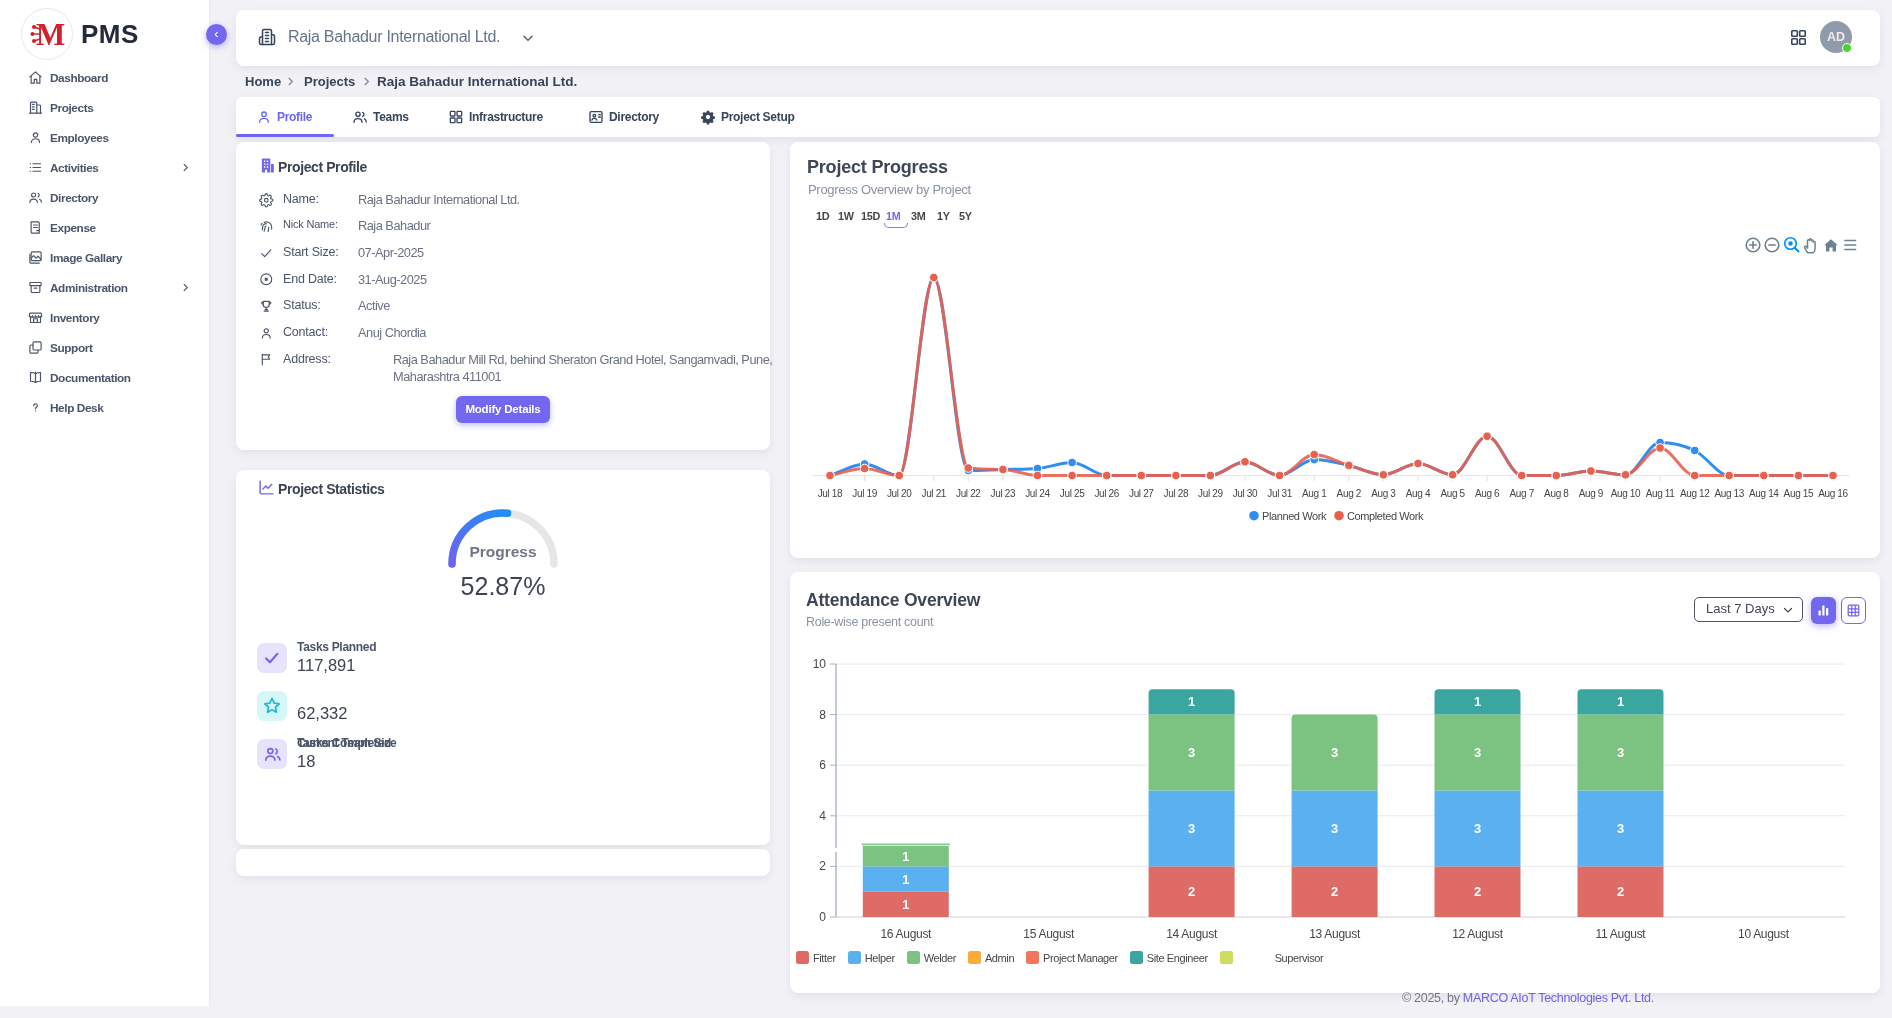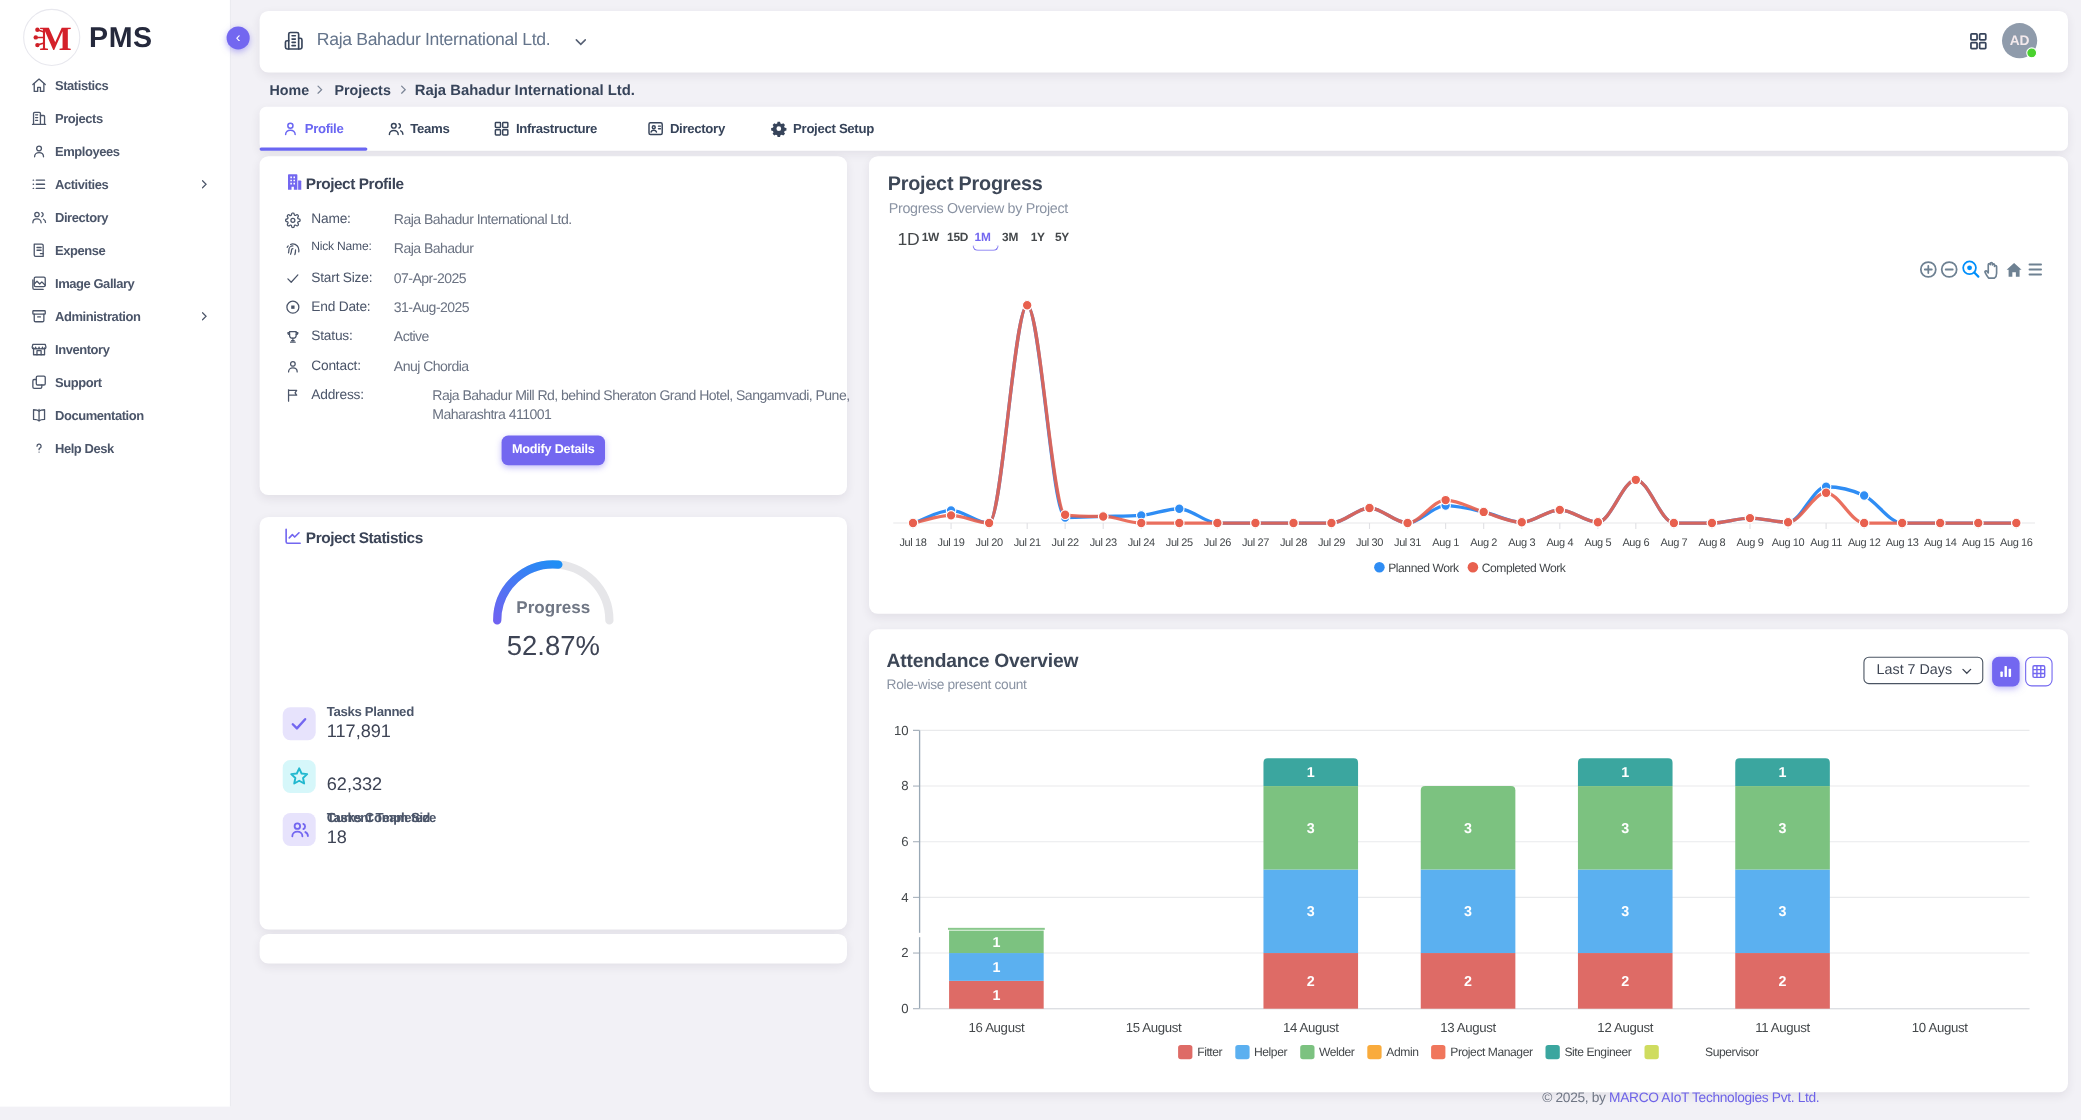--- a/index.html
+++ b/index.html
@@ -18,21 +18,21 @@
     <circle cx="6" cy="26" r="2" fill="#cf2027"></circle>
  <line x1="6" y1="12" x2="12" y2="14" stroke="#cf2027" stroke-width="1.4"></line>
     <line x1="4.5" y1="19" x2="12" y2="19" stroke="#cf2027" stroke-width="1.4"></line>
     <line x1="6" y1="26" x2="12" y2="24" stroke="#cf2027" stroke-width="1.4"></line>
 </svg>
 <div class="abs" style="left:81px;top:19px;font-size:26px;font-weight:bold;color:#25293c;letter-spacing:.5px;">PMS</div>
 <svg class="abs" style="left:28px;top:70px;" width="15" height="15" viewBox="0 0 24 24" fill="none" stroke="#4b5569" stroke-width="1.9" stroke-linecap="round" stroke-linejoin="round">
     <path d="M3 11l9-8 9 8"></path>
     <path d="M5 9.5V21h5v-6h4v6h5V9.5"></path>
   </svg>
-<div class="abs" style="left:50px;top:71px;font-size:11.8px;font-weight:bold;color:#4b5569;letter-spacing:-0.4px;">Statistics</div>
+<div class="abs" style="left:50px;top:71px;font-size:11.8px;font-weight:bold;color:#4b5569;letter-spacing:-0.4px;">Dashboard</div>
 <svg class="abs" style="left:28px;top:100px;" width="15" height="15" viewBox="0 0 24 24" fill="none" stroke="#4b5569" stroke-width="1.9" stroke-linecap="round" stroke-linejoin="round">
     <path d="M4 21V5a1.5 1.5 0 0 1 1.5-1.5h7A1.5 1.5 0 0 1 14 5v16"></path>
     <path d="M14 8h4.5A1.5 1.5 0 0 1 20 9.5V21"></path>
     <path d="M2.5 21h19"></path>
     <path d="M7 7h3M7 11h3M7 15h3"></path>
   </svg>
 <div class="abs" style="left:50px;top:101px;font-size:11.8px;font-weight:bold;color:#4b5569;letter-spacing:-0.4px;">Projects</div>
 <svg class="abs" style="left:28px;top:130px;" width="15" height="15" viewBox="0 0 24 24" fill="none" stroke="#4b5569" stroke-width="1.9" stroke-linecap="round" stroke-linejoin="round">
     <circle cx="12" cy="8" r="3.5"></circle>
     <path d="M5.5 20c0-3.6 2.9-6 6.5-6s6.5 2.4 6.5 6"></path>
@@ -252,21 +252,21 @@
       <path d="M4.5 19.5c0-3 2.4-5 5.5-5s5.5 2 5.5 5"></path>
       <path d="M16.5 6a3 3 0 0 1 0 5.6M18.7 14.9c1.6.8 2.8 2.3 2.8 4.3"></path>
     </g>
   </svg>
 <div class="abs" style="left:297px;top:736px;font-size:12px;font-weight:bold;color:#4b5569;letter-spacing:-0.3px;">Current Team Size</div>
 <div class="abs" style="left:297px;top:752px;font-size:16.5px;color:#3e4455;">18</div>
 
 <div class="card" style="left:790px;top:142px;width:1090px;height:416px;"></div>
 <div class="abs" style="left:807px;top:157px;font-size:18px;font-weight:bold;color:#3d4757;letter-spacing:-0.2px;">Project Progress</div>
 <div class="abs" style="left:808px;top:182px;font-size:13px;color:#8a93a3;letter-spacing:-0.3px;">Progress Overview by Project</div>
-<div class="abs" style="left:816px;top:210px;font-size:16px;font-weight:normal;color:#44484b;letter-spacing:-0.3px;">1D</div>
+<div class="abs" style="left:816px;top:210px;font-size:11px;font-weight:bold;color:#44484b;letter-spacing:-0.3px;">1D</div>
 <div class="abs" style="left:838px;top:210px;font-size:10.8px;font-weight:bold;color:#44484b;letter-spacing:-0.3px;">1W</div>
 <div class="abs" style="left:861px;top:210px;font-size:10.8px;font-weight:bold;color:#44484b;letter-spacing:-0.3px;">15D</div>
 <div class="abs" style="left:886px;top:210px;font-size:10.8px;font-weight:bold;color:#7367f0;letter-spacing:-0.3px;">1M</div>
 <div class="abs" style="left:911px;top:210px;font-size:10.8px;font-weight:bold;color:#44484b;letter-spacing:-0.3px;">3M</div>
 <div class="abs" style="left:937px;top:210px;font-size:10.8px;font-weight:bold;color:#44484b;letter-spacing:-0.3px;">1Y</div>
 <div class="abs" style="left:959px;top:210px;font-size:10.8px;font-weight:bold;color:#44484b;letter-spacing:-0.3px;">5Y</div>
 <div class="abs" style="left:884px;top:223px;width:24px;height:5px;border:1.2px solid #8379f2;border-top:none;border-radius:0 0 6px 6px;"></div>
 <svg class="abs" style="left:790px;top:142px;" width="1090" height="416" viewBox="0 0 1090 416">
  <line x1="22" y1="333.5" x2="1060" y2="333.5" stroke="#e8e8ea" stroke-width="1"></line>
 <line x1="40.0" y1="333.5" x2="40.0" y2="339" stroke="#e0e0e4" stroke-width="1"></line>
@@ -490,21 +490,21 @@
 <text x="544.6" y="185.1" text-anchor="middle" font-size="13" font-weight="bold" fill="#fff">3</text>
  <rect x="43" y="276" width="6" height="4" fill="#fff"></rect>
 <text x="115.8" y="366" text-anchor="middle" font-size="12" letter-spacing="-0.3" fill="#44484b">16 August</text>
 <text x="258.7" y="366" text-anchor="middle" font-size="12" letter-spacing="-0.3" fill="#44484b">15 August</text>
 <text x="401.6" y="366" text-anchor="middle" font-size="12" letter-spacing="-0.3" fill="#44484b">14 August</text>
 <text x="544.6" y="366" text-anchor="middle" font-size="12" letter-spacing="-0.3" fill="#44484b">13 August</text>
 <text x="687.5" y="366" text-anchor="middle" font-size="12" letter-spacing="-0.3" fill="#44484b">12 August</text>
 <text x="830.5" y="366" text-anchor="middle" font-size="12" letter-spacing="-0.3" fill="#44484b">11 August</text>
 <text x="973.4" y="366" text-anchor="middle" font-size="12" letter-spacing="-0.3" fill="#44484b">10 August</text>
 </svg>
-<div class="abs" style="left:790px;top:950px;width:1090px;text-align:center;"><span style="display:inline-flex;align-items:center;margin:0 6px;">
+<div class="abs" style="left:790px;top:950px;width:1090px;"><span style="display:inline-flex;align-items:center;margin:0 6px;">
       <span style="width:13px;height:13px;border-radius:2.5px;background:#de6b66;margin-right:4px;"></span>
       <span style="font-size:11px;color:#44484b;letter-spacing:-0.4px;">Fitter</span>
     </span><span style="display:inline-flex;align-items:center;margin:0 6px;">
       <span style="width:13px;height:13px;border-radius:2.5px;background:#5bb0f0;margin-right:4px;"></span>
       <span style="font-size:11px;color:#44484b;letter-spacing:-0.4px;">Helper</span>
     </span><span style="display:inline-flex;align-items:center;margin:0 6px;">
       <span style="width:13px;height:13px;border-radius:2.5px;background:#7cc280;margin-right:4px;"></span>
       <span style="font-size:11px;color:#44484b;letter-spacing:-0.4px;">Welder</span>
     </span><span style="display:inline-flex;align-items:center;margin:0 6px;">
       <span style="width:13px;height:13px;border-radius:2.5px;background:#f9ab3c;margin-right:4px;"></span>

